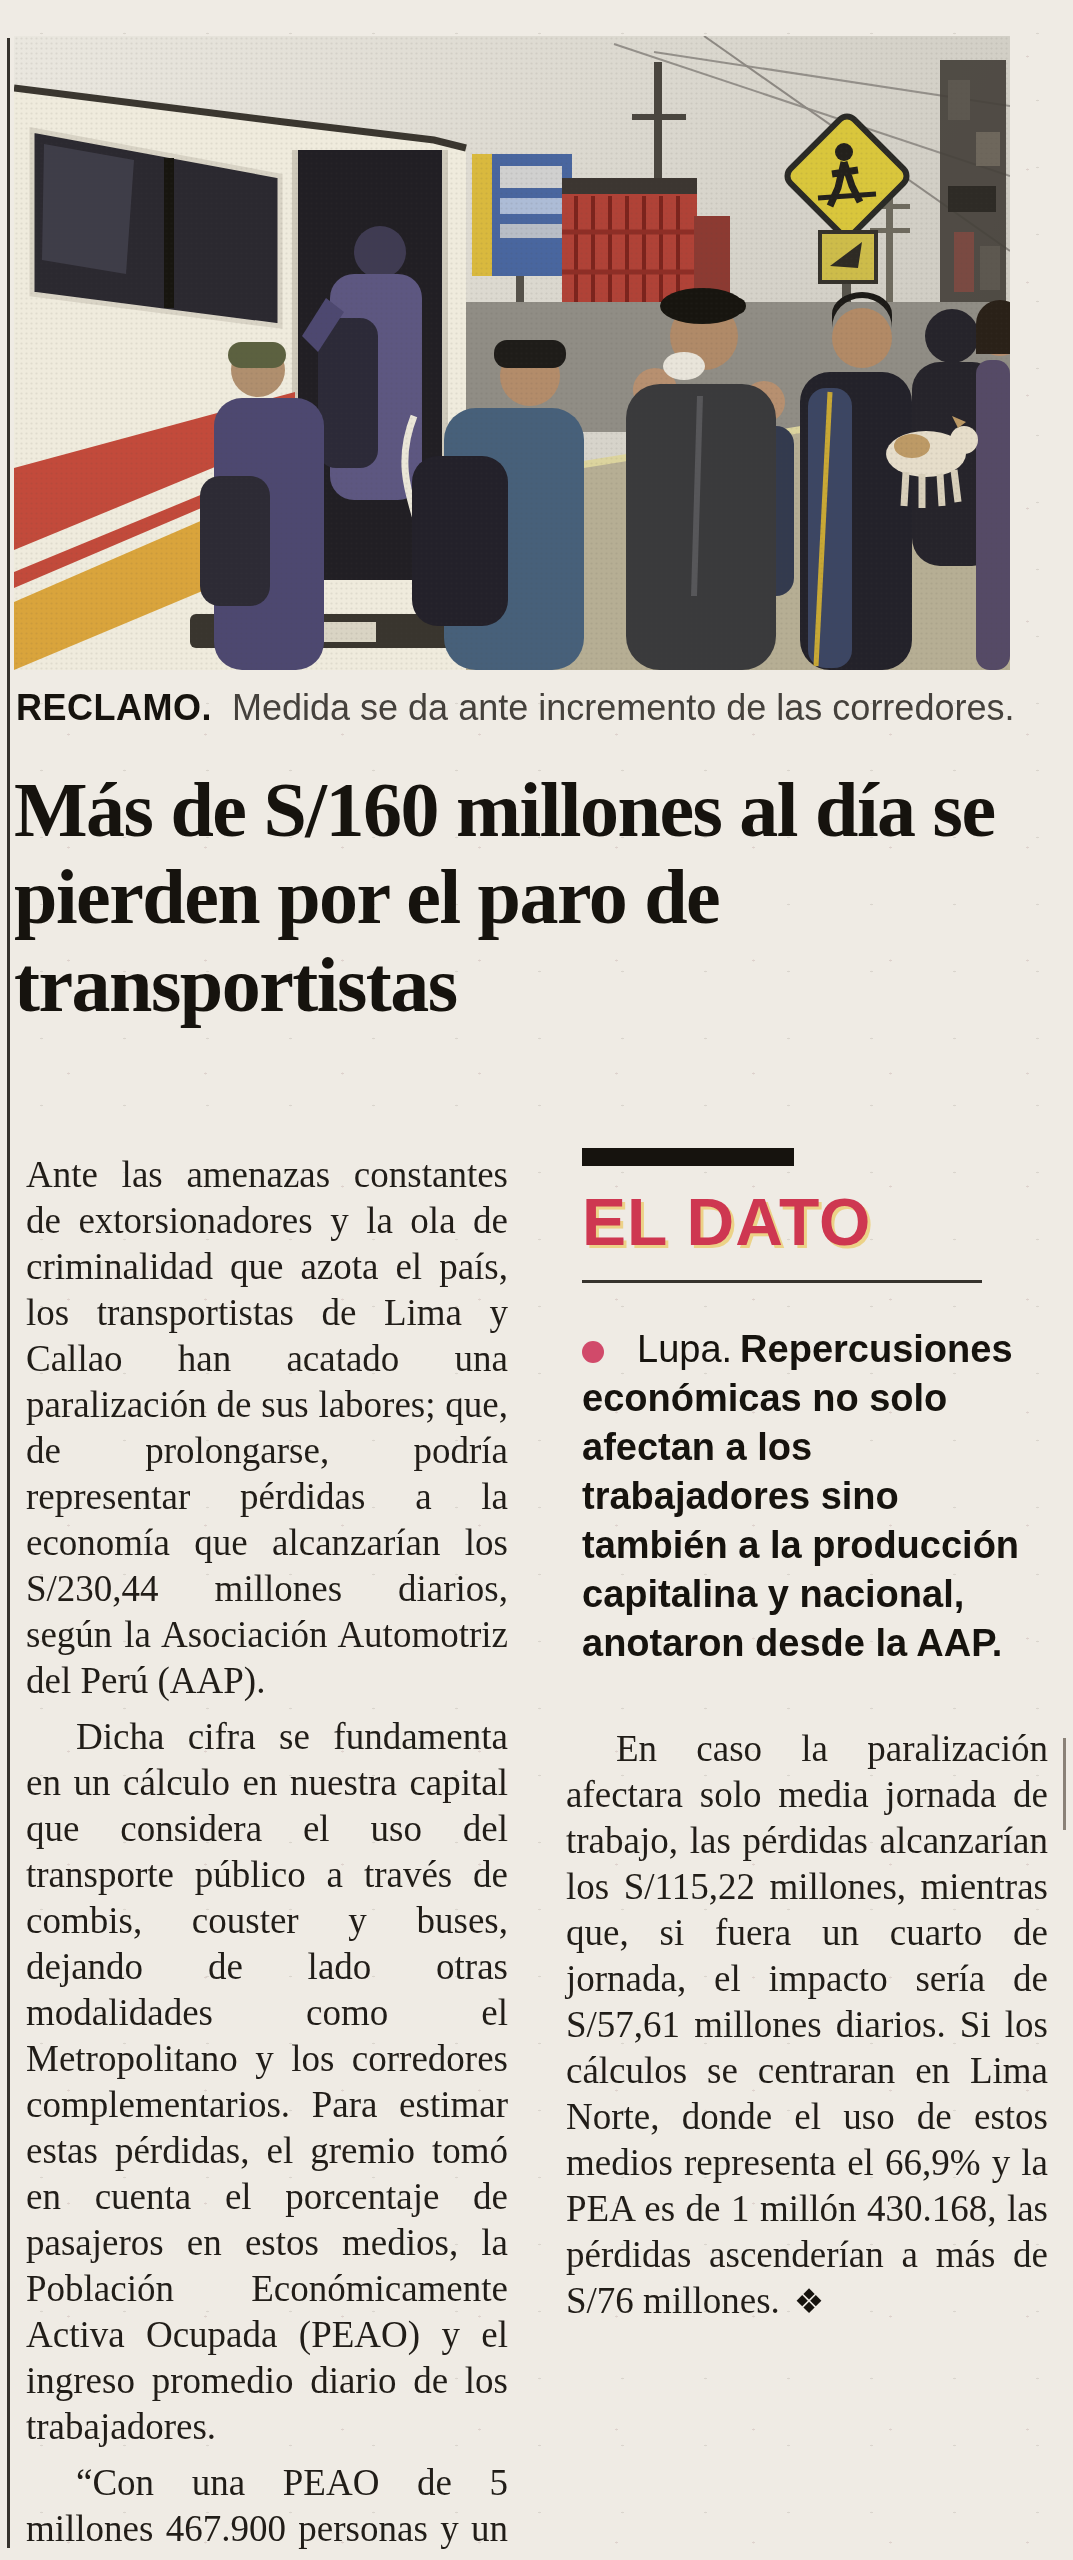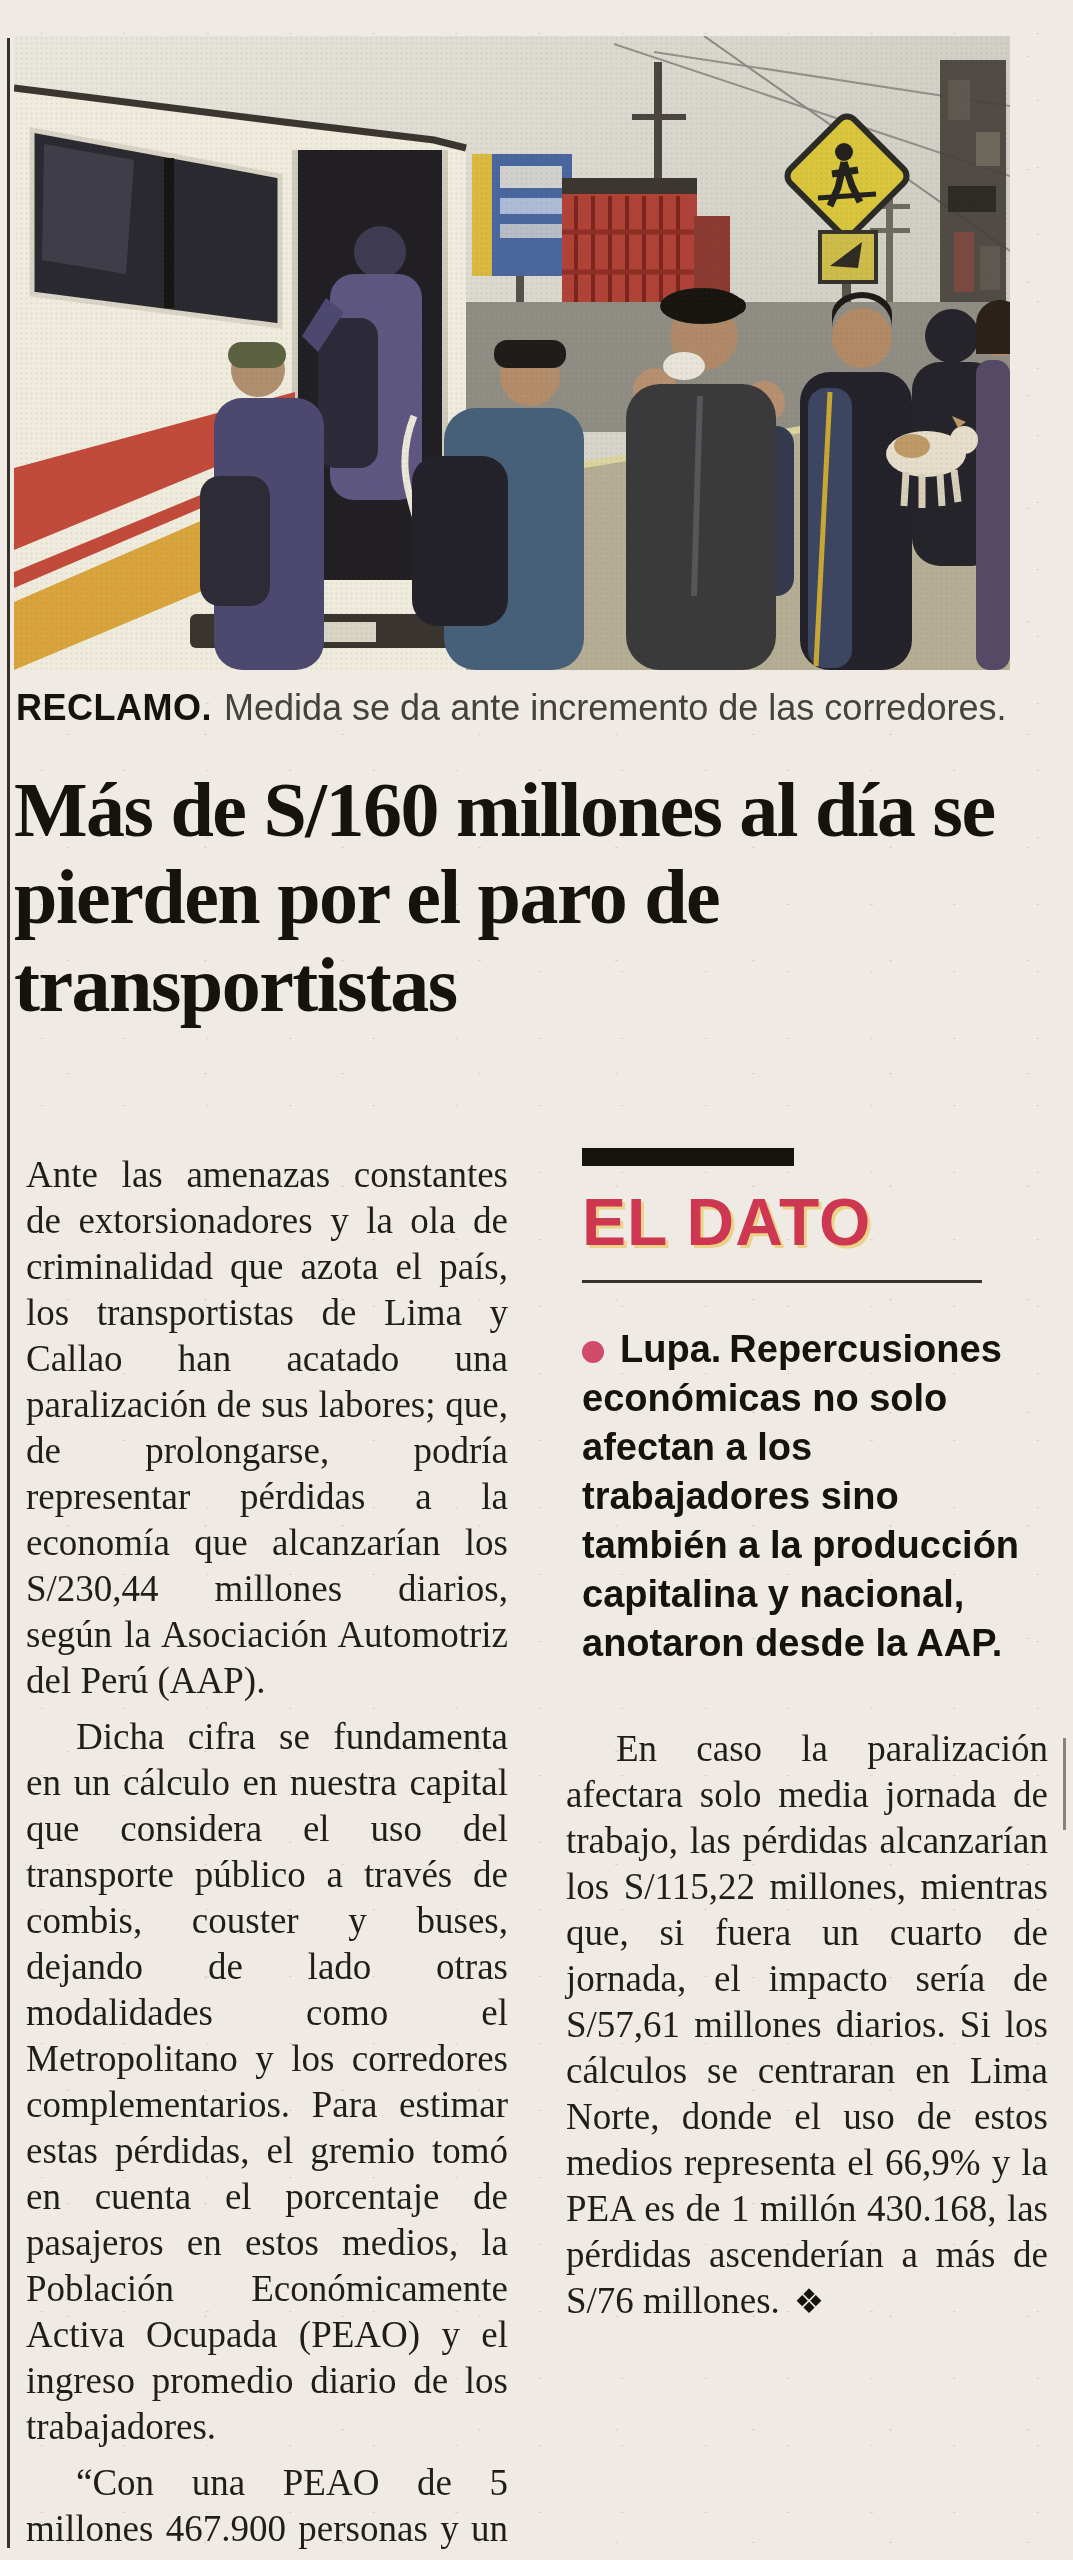--- a/index.html
+++ b/index.html
@@ -11,35 +11,35 @@
       radial-gradient(rgba(120,110,100,.18) 1px, transparent 1.3px);
     background-size:137px 113px, 83px 67px;
     font-family:"Liberation Serif", serif;color:#211d18;overflow:hidden;
   }
   .left-rule{position:absolute;left:7px;top:38px;width:3px;height:2510px;background:#35322c;}
   .right-rule{position:absolute;left:1063px;top:1738px;width:3px;height:92px;background:#8a8177;}
   .photo{position:absolute;left:14px;top:36px;width:996px;height:634px;margin:0;}
   .photo svg{display:block;width:100%;height:100%;}
   .caption{position:absolute;left:16px;top:686px;width:1014px;margin:0;
     font-family:"Liberation Sans", sans-serif;font-size:36px;line-height:1.2;color:#45413c;}
-  .caption strong{font-weight:800;color:#16130e;margin-right:12px;letter-spacing:.5px;}
+  .caption strong{font-weight:800;color:#16130e;margin-right:20px;letter-spacing:.5px;}
   h1.headline{position:absolute;left:14px;top:766px;width:1046px;margin:0;
     font-family:"Liberation Serif", serif;font-weight:700;font-size:78px;line-height:1.12;
     letter-spacing:-1.5px;color:#16130e;}
   .cols{position:absolute;left:16px;top:1142px;width:1042px;display:flex;gap:38px;}
   .col{width:502px;}
   .body-p{margin:10px;font-size:37px;line-height:46px;text-align:justify;color:#211d18;}
   .indent{text-indent:50px;}
   .eldato{margin:6px 0 58px 26px;width:444px;font-family:"Liberation Sans", sans-serif;}
   .eldato .bar{width:212px;height:18px;background:#16130e;}
   .eldato h2{margin:18px 0 0;font-size:66px;font-weight:700;letter-spacing:1px;
     color:#ce3751;text-shadow:3px 3px 0 rgba(233,193,74,.6);}
   .eldato hr{margin:20px 0 0;border:none;border-top:3px solid #36332d;width:400px;}
   .dato-text{margin:42px 0 0;font-size:38px;line-height:49px;font-weight:600;color:#16130e;}
-  .dato-text strong{font-weight:700;margin-right:8px;}
+  .dato-text strong{font-weight:400;margin-right:8px;margin-left:17px;}
   .dot{display:inline-block;width:22px;height:22px;border-radius:50%;background:#d14a6a;
     margin-right:16px;vertical-align:middle;}
   .endmark{padding-left:14px;font-size:34px;color:#16130e;}
 </style>
 </head>
 <body>
 
 <div class="page">
 
   <div class="left-rule"></div>

